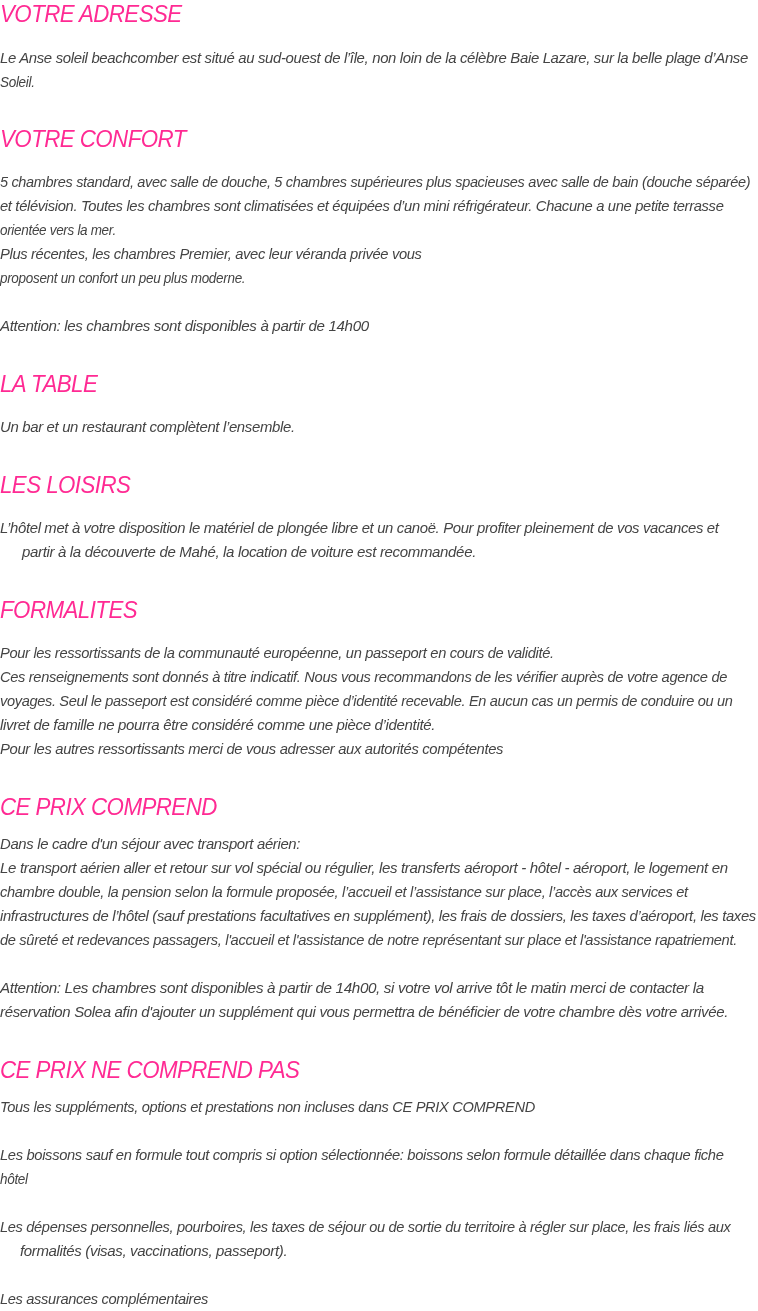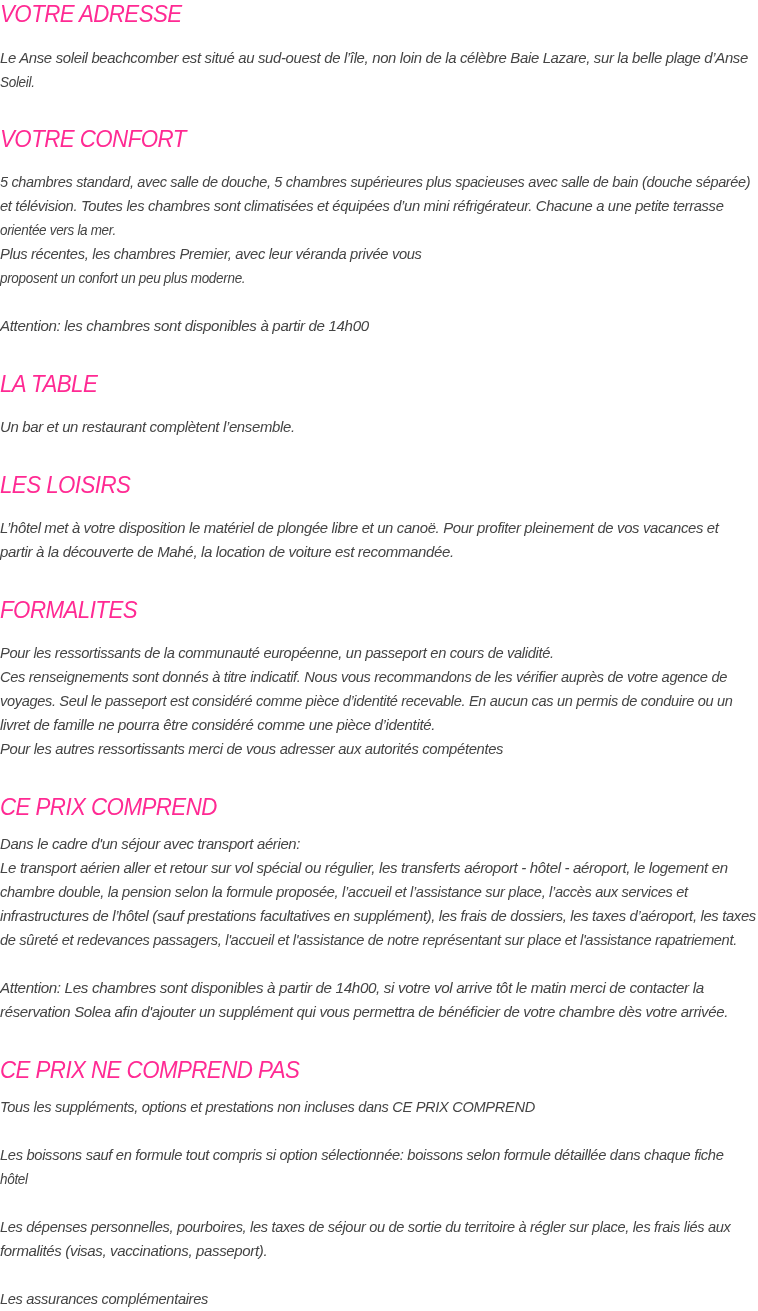--- a/index.html
+++ b/index.html
@@ -40,21 +40,21 @@
   <p class="line" style="top: 218px; transform: scaleX(0.9);">orientée vers la mer.</p>
   <p class="line" style="top: 242px; transform: scaleX(0.9814);">Plus récentes, les chambres Premier, avec leur véranda privée vous</p>
   <p class="line" style="top: 266px; transform: scaleX(0.9);">proposent un confort un peu plus moderne.</p>
   <p class="line" style="top: 314px; transform: scaleX(1.0082);">Attention: les chambres sont disponibles à partir de 14h00</p>
 
   <h2 class="heading" style="top:370px">LA TABLE</h2>
   <p class="line" style="top: 415px; transform: scaleX(0.9966);">Un bar et un restaurant complètent l’ensemble.</p>
 
   <h2 class="heading" style="top:471px">LES LOISIRS</h2>
   <p class="line" style="top: 516px; transform: scaleX(0.9917);">L’hôtel met à votre disposition le matériel de plongée libre et un canoë. Pour profiter pleinement de vos vacances et</p>
-  <p class="line" style="top: 540px; transform: scaleX(1.0022);">partir à la découverte de Mahé, la location de voiture est recommandée.</p>
+  <p class="line" style="top: 540px; transform: scaleX(1.0022); padding-left: 22px;">partir à la découverte de Mahé, la location de voiture est recommandée.</p>
 
   <h2 class="heading" style="top:596px">FORMALITES</h2>
   <p class="line" style="top: 641px; transform: scaleX(0.9788);">Pour les ressortissants de la communauté européenne, un passeport en cours de validité.</p>
   <p class="line" style="top: 665px; transform: scaleX(0.9785);">Ces renseignements sont donnés à titre indicatif. Nous vous recommandons de les vérifier auprès de votre agence de</p>
   <p class="line" style="top: 689px; transform: scaleX(0.9721);">voyages. Seul le passeport est considéré comme pièce d’identité recevable. En aucun cas un permis de conduire ou un</p>
   <p class="line" style="top: 713px; transform: scaleX(1.0023);">livret de famille ne pourra être considéré comme une pièce d’identité.</p>
   <p class="line" style="top: 737px; transform: scaleX(0.9863);">Pour les autres ressortissants merci de vous adresser aux autorités compétentes</p>
 
   <h2 class="heading" style="top:793px">CE PRIX COMPREND</h2>
   <p class="line" style="top: 832px; transform: scaleX(0.9934);">Dans le cadre d'un séjour avec transport aérien:</p>
@@ -63,16 +63,16 @@
   <p class="line" style="top: 904px; transform: scaleX(0.9895);">infrastructures de l’hôtel (sauf prestations facultatives en supplément), les frais de dossiers, les taxes d’aéroport, les taxes</p>
   <p class="line" style="top: 928px; transform: scaleX(0.9775);">de sûreté et redevances passagers, l'accueil et l'assistance de notre représentant sur place et l'assistance rapatriement.</p>
   <p class="line" style="top: 976px; transform: scaleX(1.0144);">Attention: Les chambres sont disponibles à partir de 14h00, si votre vol arrive tôt le matin merci de contacter la</p>
   <p class="line" style="top: 1000px; transform: scaleX(1); font-style: italic;">réservation Solea afin d'ajouter un supplément qui vous permettra de bénéficier de votre chambre dès votre arrivée.</p>
 
   <h2 class="heading" style="top:1056px">CE PRIX NE COMPREND PAS</h2>
   <p class="line" style="top: 1095px; transform: scaleX(0.9763);">Tous les suppléments, options et prestations non incluses dans CE PRIX COMPREND</p>
   <p class="line" style="top: 1143px; transform: scaleX(0.9824);">Les boissons sauf en formule tout compris si option sélectionnée: boissons selon formule détaillée dans chaque fiche</p>
   <p class="line" style="top: 1167px; transform: scaleX(0.9);">hôtel</p>
   <p class="line" style="top: 1215px; transform: scaleX(0.9747);">Les dépenses personnelles, pourboires, les taxes de séjour ou de sortie du territoire à régler sur place, les frais liés aux</p>
-  <p class="line" style="top: 1239px; transform: scaleX(1);">formalités (visas, vaccinations, passeport).</p>
+  <p class="line" style="top: 1239px; transform: scaleX(1); padding-left: 20px;">formalités (visas, vaccinations, passeport).</p>
   <p class="line" style="top: 1287px; transform: scaleX(0.9765);">Les assurances complémentaires</p>
 
 </div>
 
 </body></html>

